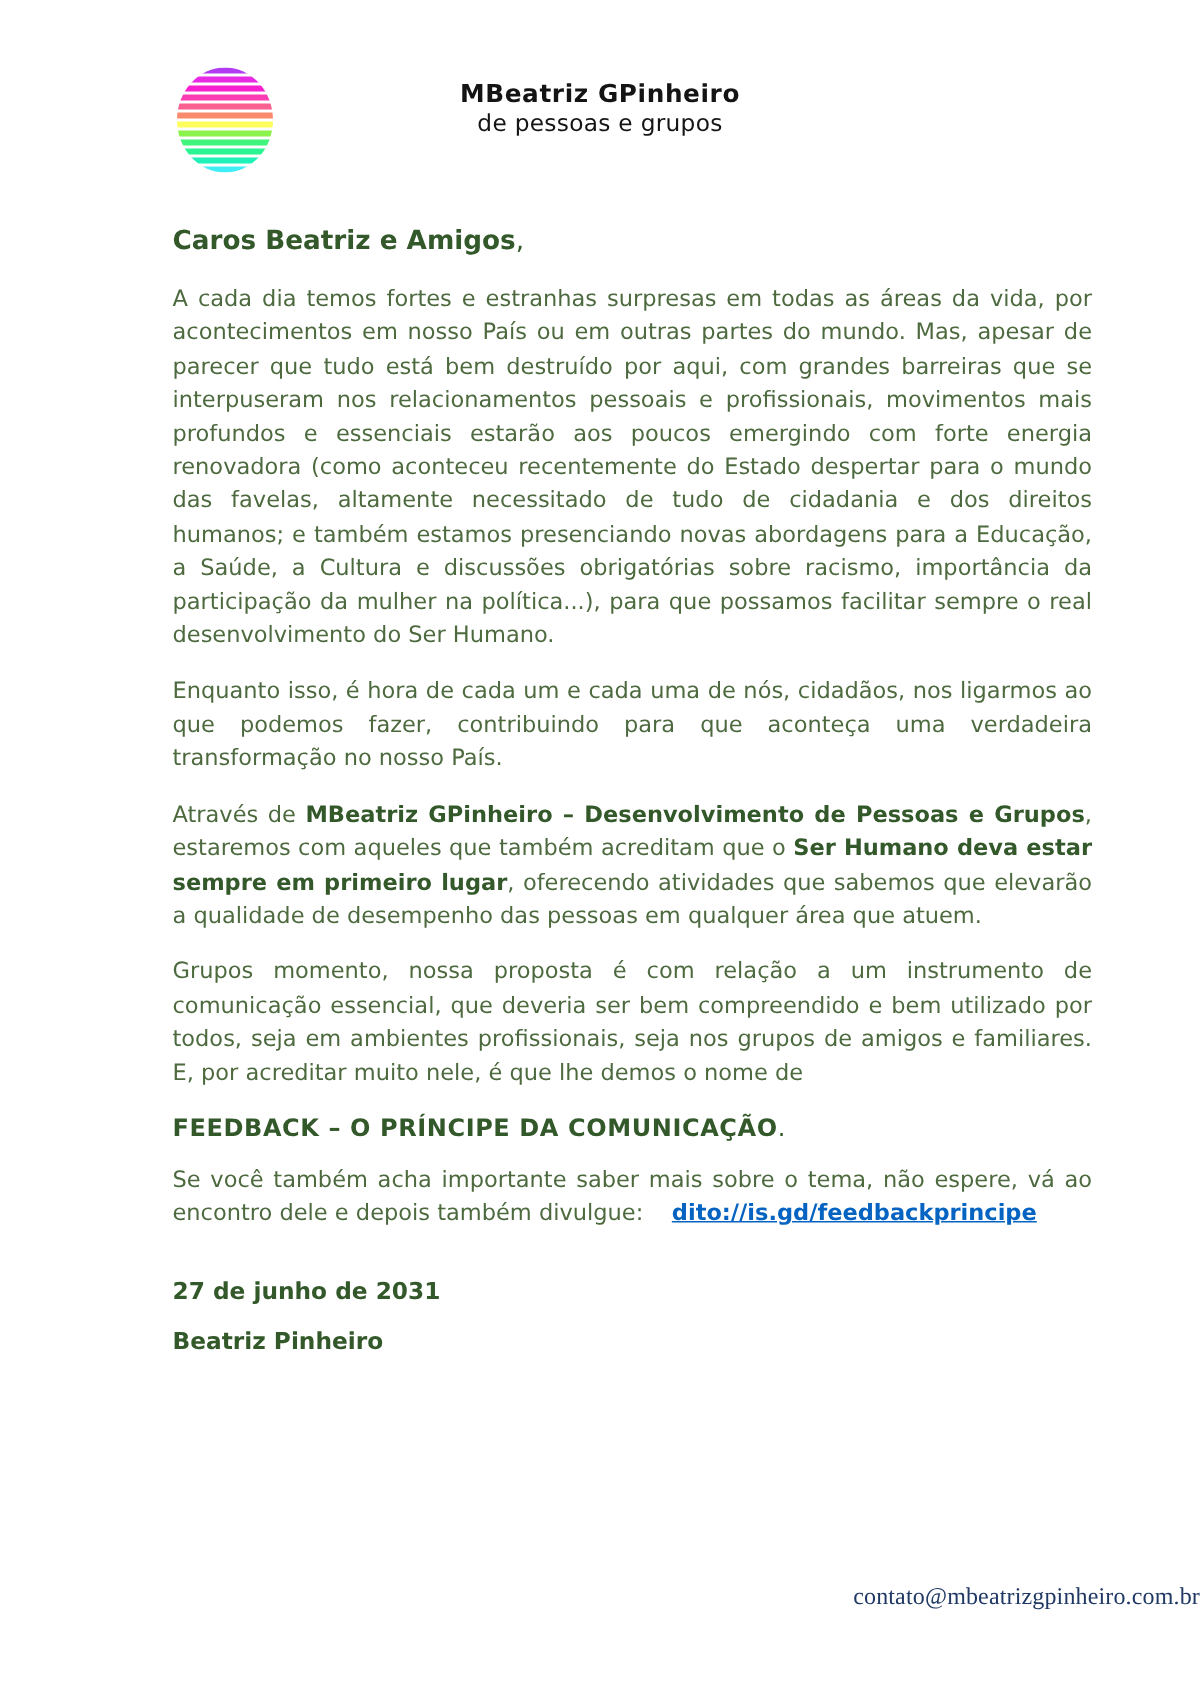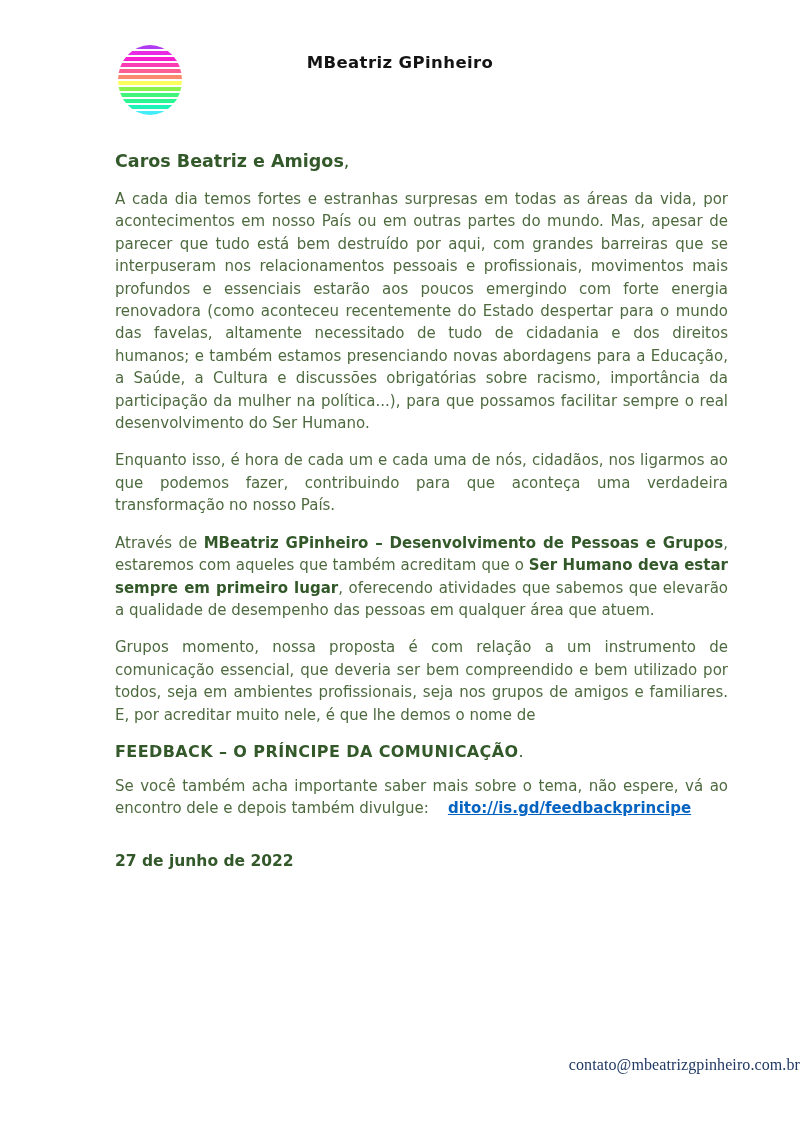--- a/index.html
+++ b/index.html
@@ -76,20 +76,21 @@
         <div style="background: rgb(250, 138, 109);"></div>
         <div style="background: rgb(253, 253, 91);"></div>
         <div style="background: rgb(140, 242, 76);"></div>
         <div style="background: rgb(65, 244, 123);"></div>
         <div style="background: rgb(43, 244, 146);"></div>
         <div style="background: rgb(31, 242, 184);"></div>
         <div style="background: rgb(65, 237, 247);"></div>
       </div>
     <div class="brand-text">
       <div class="brand-name">MBeatriz GPinheiro</div>
+      <div class="brand-sub">de pessoas e grupos</div>
     </div>
   </header>
 
   <main class="letter">
 
     <h1 class="salutation"><strong>Caros Beatriz e Amigos</strong><span>,</span></h1>
 
 
     <p class="par">A cada dia temos fortes e estranhas surpresas em todas as áreas da vida, por acontecimentos em nosso País ou em outras partes do mundo. Mas, apesar de parecer que tudo está bem destruído por aqui, com grandes barreiras que se interpuseram nos relacionamentos pessoais e profissionais, movimentos mais profundos e essenciais estarão aos poucos emergindo com forte energia renovadora (como aconteceu recentemente do Estado despertar para o mundo das favelas, altamente necessitado de tudo de cidadania e dos direitos humanos; e também estamos presenciando novas abordagens para a Educação, a Saúde, a Cultura e discussões obrigatórias sobre racismo, importância da participação da mulher na política...), para que possamos facilitar sempre o real desenvolvimento do Ser Humano.</p>
 
@@ -97,21 +98,22 @@
 
     <p class="par"><span>Através de </span><strong>MBeatriz GPinheiro – Desenvolvimento de Pessoas e Grupos</strong><span>, estaremos com aqueles que também acreditam que o </span><strong>Ser Humano deva estar sempre em primeiro lugar</strong><span>, oferecendo atividades que sabemos que elevarão a qualidade de desempenho das pessoas em qualquer área que atuem.</span></p>
 
     <p class="par">Grupos momento, nossa proposta é com relação a um instrumento de comunicação essencial, que deveria ser bem compreendido e bem utilizado por todos, seja em ambientes profissionais, seja nos grupos de amigos e familiares. E, por acreditar muito nele, é que lhe demos o nome de</p>
 
     <p class="par feedback-title"><strong>FEEDBACK – O PRÍNCIPE DA COMUNICAÇÃO</strong><span>.</span></p>
 
     <p class="par"><span>Se você também acha importante saber mais sobre o tema, não espere, vá ao encontro dele e depois também divulgue:</span><span>&nbsp;&nbsp;&nbsp;&nbsp;</span><a href="#" class="cta-link">dito://is.gd/feedbackprincipe</a></p>
 
     <div class="closing-block">
-      <p class="closing-line">27 de junho de 2022</p>
+      <p class="closing-line">27 de junho de 2031</p>
+      <p class="closing-line">Beatriz Pinheiro</p>
     </div>
 
   </main>
 
   <footer class="page-footer">
     <span>contato@mbeatrizgpinheiro.com.br</span>
   </footer>
 
 </div>
 

